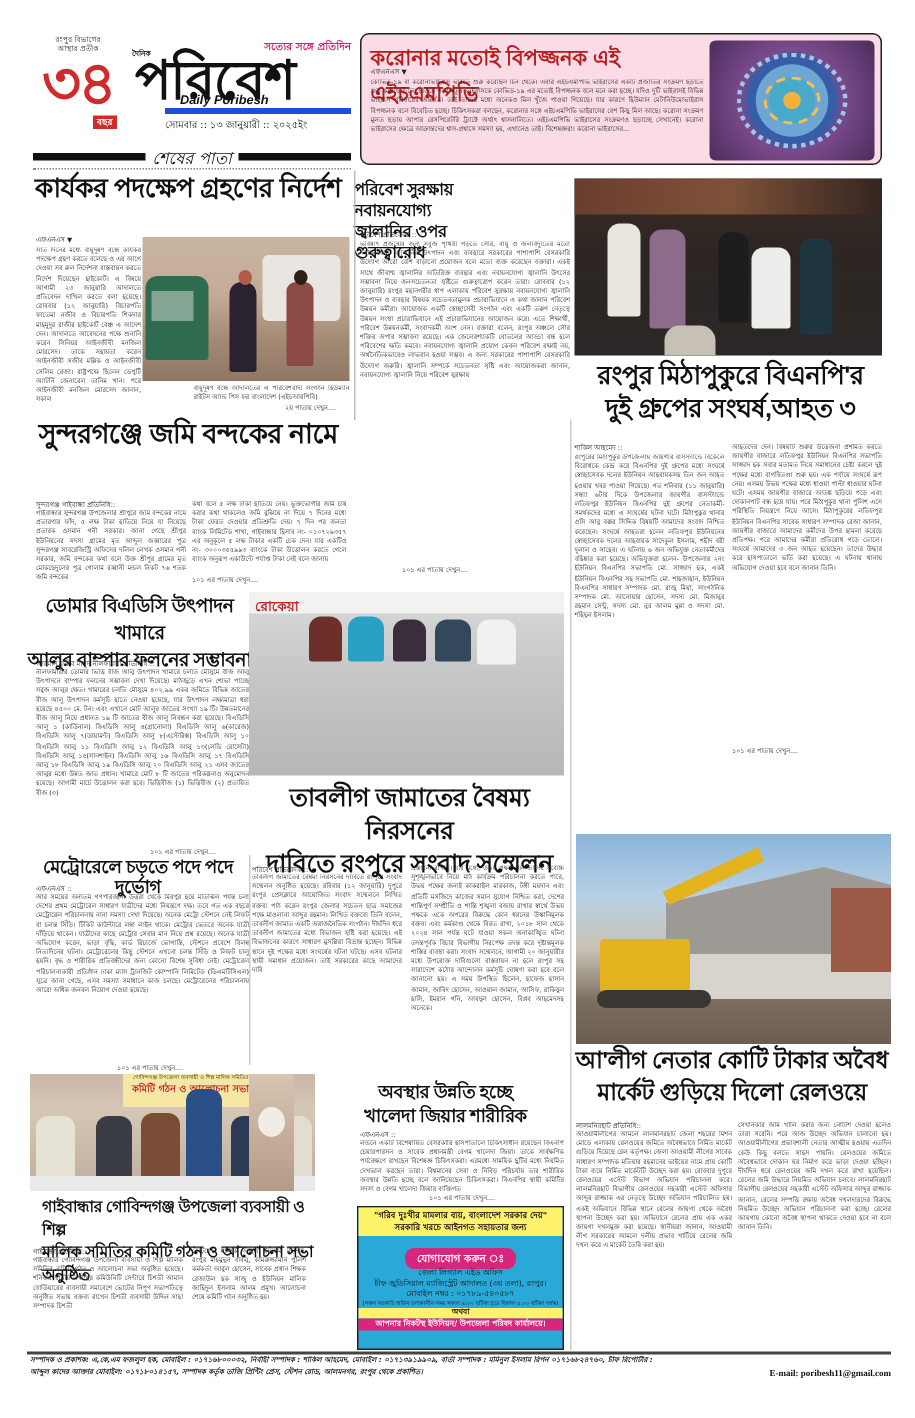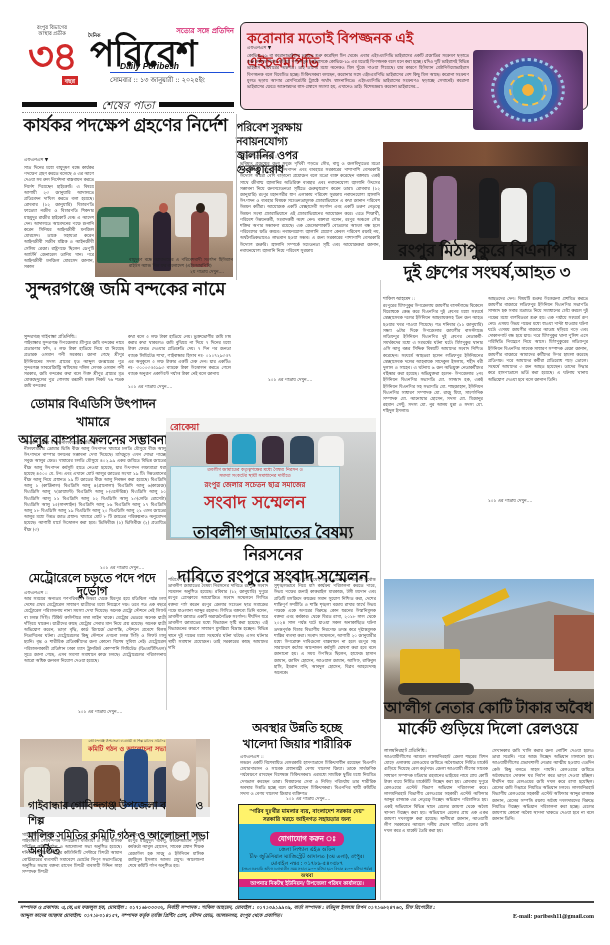--- a/index.html
+++ b/index.html
@@ -2,32 +2,32 @@
 <html><head>
 <meta charset="utf-8">
 <style>
   * { box-sizing: border-box; margin: 0; padding: 0; }
   html, body { width: 610px; height: 945px; background: #fff; overflow: hidden; }
   body { position: relative; font-family: "DejaVu Serif", serif; color: #111; }
   .abs { position: absolute; }
   .hl { font-family: "Liberation Sans", sans-serif; font-weight: bold; color: #111; text-align: center; line-height: 1.1; letter-spacing: -0.3px; }
   .body-text { font-family: "DejaVu Sans", sans-serif; font-size: 4.3px; line-height: 6.2px; color: #222; text-align: justify; overflow: hidden; }
   .byline { font-family: "DejaVu Sans", sans-serif; font-size: 4.5px; color: #222; display:block; margin-bottom: 1px; }
-  .photo { overflow: hidden; margin-top: 23px; }
+  .photo { overflow: hidden; }
   .rule { background: #111; }
 
   
   .badge-top { font-family: "DejaVu Sans", sans-serif; font-size: 5px; text-align: center; color: #222; line-height: 6px; }
   .badge-num { font-family: "Liberation Sans", sans-serif; font-weight: bold; color: #d12a2a; font-size: 40px; line-height: 40px; letter-spacing: -2px; }
   .badge-year { background: #d12a2a; color: #fff; font-family: "DejaVu Sans", sans-serif; font-size: 6px; font-weight: bold; padding: 1px 3px; }
   .tagline { color: #d4246e; font-family: "DejaVu Sans", sans-serif; font-size: 7px; font-weight: bold; text-align: right; }
   .brand { font-family: "Liberation Sans", sans-serif; font-weight: 900; font-size: 36px; color: #111; letter-spacing: -1px; line-height: 36px; }
   .brand-small { font-family: "DejaVu Sans", sans-serif; font-size: 5px; font-weight: bold; }
   .brand-en { font-family: "Liberation Sans", sans-serif; font-style: italic; font-weight: bold; font-size: 8.5px; }
-  .dateline { font-family: "DejaVu Sans", sans-serif; font-size: 6.5px; border-top: 1px solid #1d4ed8; padding-top: 2px; }
+  .dateline { font-family: "DejaVu Sans", sans-serif; font-size: 6.5px; border-top: 4px solid #1d4ed8; padding-top: 2px; }
   .section-label { font-family: "DejaVu Serif", serif; font-style: italic; font-size: 11px; background: #fff; padding: 0 4px; }
 
   
   .corona-box { background: #fadbe6; border: 1px solid #222; border-radius: 6px; }
   .corona-title { font-family: "Liberation Sans", sans-serif; font-weight: bold; font-size: 14px; color: #b91c1c; }
 
   
   .ad { border: 1px solid #222; background: #2aa9d8; }
   .ad-yellow { background: #fff36b; text-align: center; font-family: "DejaVu Sans", sans-serif; font-weight: bold; color: #111; }
   .ad-pink { background: #d8257d; color: #fff; text-align: center; font-family: "DejaVu Sans", sans-serif; font-weight: bold; border-radius: 6px; }
@@ -134,26 +134,20 @@
 <div class="abs more" style="left:100px;top:565px;">১০১ এর পাতায় দেখুন....</div>
 
 <div class="abs photo" style="left:166px;top:395px;width:210px;height:122px;background:linear-gradient(180deg,#d9dadb 0%,#c7c9c8 40%,#b7b7b4 100%);">
   <div style="position:absolute;left:0;top:0;width:210px;height:14px;background:#f2f2f0;"></div>
   <div style="position:absolute;left:4px;top:2px;font-family:'DejaVu Sans',sans-serif;font-size:9px;font-weight:bold;color:#c3272b;">রোকেয়া</div>
   <div style="position:absolute;left:40px;top:16px;width:22px;height:30px;background:#6c2f2a;border-radius:8px 8px 2px 2px;"></div>
   <div style="position:absolute;left:66px;top:16px;width:24px;height:30px;background:#2ba0c5;border-radius:8px 8px 2px 2px;"></div>
   <div style="position:absolute;left:96px;top:18px;width:22px;height:28px;background:#3b2e3c;border-radius:8px 8px 2px 2px;"></div>
   <div style="position:absolute;left:124px;top:18px;width:24px;height:28px;background:#33485c;border-radius:8px 8px 2px 2px;"></div>
   <div style="position:absolute;left:152px;top:18px;width:26px;height:30px;background:#f2f1ef;border-radius:8px 8px 2px 2px;"></div>
-  <div style="position:absolute;left:4px;top:48px;width:170px;height:72px;background:#d6eef4;border:1px solid #9bc8d5;text-align:center;">
-    <div class="body-text" style="text-align:center;font-size:4.6px;color:#c3272b;">তবলীগ জামাতের কতৃত্বপক্ষের মধ্যে বৈষম্য নিরসন ও</div>
-    <div class="body-text" style="text-align:center;font-size:4.6px;color:#c3272b;">সমস্যা সংকটের স্থায়ী সমাধানের দাবীতে</div>
-    <div style="font-family:'DejaVu Sans',sans-serif;font-size:7px;color:#c3272b;font-weight:bold;">রংপুর জেলার সচেতন ছাত্র সমাজের</div>
-    <div style="font-family:'DejaVu Sans',sans-serif;font-size:17px;color:#c3272b;font-weight:bold;line-height:22px;">সংবাদ সম্মেলন</div>
-  </div>
 </div>
 <div class="abs hl" style="left:166px;top:521px;width:214px;font-size:16.5px;line-height:22px;">
   <div>তাবলীগ জামাতের বৈষম্য নিরসনের</div>
   <div>দাবিতে রংপুরে সংবাদ সম্মেলন</div>
 </div>
 <div class="abs byline" style="left:168px;top:577px;">পরিবেশ প্রতিবেদক ::</div>
 <div class="abs body-text" style="left:168px;top:583px;width:100px;height:118px;">তাবলীগ জামাতের বৈষম্য নিরসনের দাবিতে রংপুরে সংবাদ সম্মেলন অনুষ্ঠিত হয়েছে। রবিবার (১২ জানুয়ারি) দুপুরে রংপুর প্রেসক্লাবে আয়োজিত সংবাদ সম্মেলনে লিখিত বক্তব্য পাঠ করেন রংপুর জেলার সচেতন ছাত্র সমাজের পক্ষে মাওলানা আব্দুর রহমান। লিখিত বক্তব্যে তিনি বলেন, তাবলীগ জামাত একটি অরাজনৈতিক সংগঠন। দীর্ঘদিন ধরে তাবলীগ জামাতের মধ্যে বিভাজন সৃষ্টি করা হয়েছে। এই বিভাজনের কারণে সাধারণ মুসল্লিরা বিভ্রান্ত হচ্ছেন। বিভিন্ন স্থানে দুই পক্ষের মধ্যে সংঘর্ষের ঘটনা ঘটছে। এসব ঘটনার স্থায়ী সমাধান প্রয়োজন। তাই সরকারের কাছে আমাদের দাবি</div>
 <div class="abs body-text" style="left:274px;top:577px;width:102px;height:132px;">প্রস্তাবনা রাখছি। যার মধ্যে, উভয় পক্ষই যেন তাদের সর্বোচ্চ সুশৃঙ্খলভাবে নিয়ে মাঠ কার্যক্রম পরিচালনা করতে পারে, উভয় পক্ষের জন্যই কাকরাইল মারকাজ, টঙ্গী ময়দান এবং প্রতিটি মসজিদে কাজের সমান সুযোগ নিশ্চিত করা, দেশের শান্তিপূর্ণ সম্প্রীতি ও শান্তি শৃঙ্খলা বজায় রাখার স্বার্থে উভয় পক্ষকে একে অপরের বিরুদ্ধে কোন ধরনের উস্কানিমূলক বক্তব্য এবং কর্মকাণ্ড থেকে বিরত রাখা, ২০১৮ সাল থেকে ২০২৪ সাল পর্যন্ত ঘটে যাওয়া সকল অনাকাঙ্খিত ঘটনা তদন্তপূর্বক বিচার বিভাগীয় নিরপেক্ষ তদন্ত করে দৃষ্টান্তমূলক শাস্তির ব্যবস্থা করা। সংবাদ সম্মেলনে, আগামী ২০ জানুয়ারীর মধ্যে উপরোক্ত দাবিগুলো বাস্তবায়ন না হলে রংপুর সহ সারাদেশে কঠোর আন্দোলন কর্মসূচি ঘোষণা করা হবে বলে জানানো হয়। এ সময় উপস্থিত ছিলেন, হাফেজ হাসান জামান, জাবিদ হোসেন, আওয়াল জামান, আসিফ, রাকিবুল হাসি, ইমরান গনি, আবদুল হোসেন, বিপ্লব আহমেদসহ অনেকে।</div>
 
 <div class="abs hl" style="left:18px;top:572px;width:148px;font-size:12px;">মেট্রোরেলে চড়তে পদে পদে দুর্ভোগ</div>

